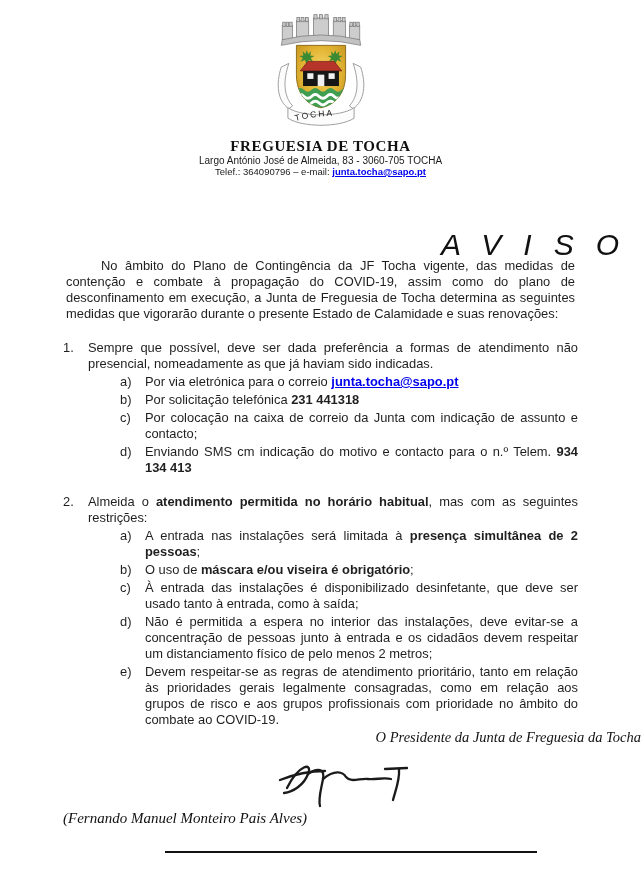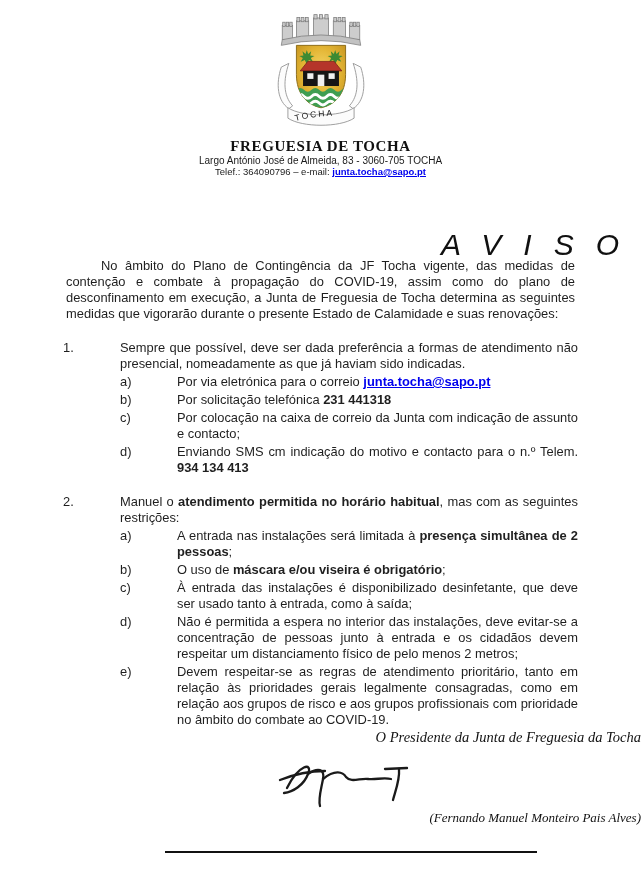--- a/index.html
+++ b/index.html
@@ -22,29 +22,29 @@
          box-sizing:border-box;color:#101010;margin-top:32px;}
 
   .body{position:absolute;top:255px;left:63px;width:515px;
         font-size:12.9px;line-height:16px;text-align:justify;}
   .intro{margin:3px;text-indent:35px;}
 
   .item{position:relative;padding-left:25px;margin-top:18px;}
   .item .num{position:absolute;left:0;top:0;}
   .sub{position:relative;padding-left:25px;margin-left:32px;margin-top:2px;}
   .sub .lab{position:absolute;left:0;top:0;}
-  .lead,.subtext{text-align:justify;margin-left:32px;}
+  .lead,.subtext{text-align:justify;}
 
   .president{position:absolute;top:729px;left:63px;right:0;text-align:right;
              font-family:"Liberation Serif","DejaVu Serif",serif;font-style:italic;
              font-size:14.5px;color:#111;}
   .sig-wrap{position:absolute;top:754px;left:63px;right:0;display:flex;justify-content:center;}
-  .sig-name{position:absolute;top:810px;left:63px;right:0;text-align:right;
+  .sig-name{position:absolute;top:810px;left:63px;right:0;text-align:left;
             font-family:"Liberation Serif","DejaVu Serif",serif;font-style:italic;
-            font-size:13px;color:#111;}
+            font-size:15px;color:#111;}
   .footer-line{position:absolute;top:851px;left:165px;width:372px;border-top:2px solid #111;}
 </style>
 </head>
 <body>
 
 <div class="page">
 
   <svg class="crest" width="104" height="122" viewBox="0 0 110 124" xmlns="http://www.w3.org/2000/svg">
     <defs>
       <radialGradient id="gold" cx="50%" cy="42%" r="68%">
@@ -141,21 +141,21 @@
             <span class="lab">c)</span>
             <div class="subtext"><span>Por colocação na caixa de correio da Junta com indicação de assunto e contacto;</span></div>
           </div>
           <div class="sub">
             <span class="lab">d)</span>
             <div class="subtext"><span>Enviando SMS cm indicação do motivo e contacto para o n.º Telem. </span><b>934 134 413</b></div>
           </div>
         </div>
         <div class="item">
           <span class="num">2.</span>
-          <div class="lead"><span>Manuel o </span><b>atendimento permitida no horário habitual</b><span>, mas com as seguintes restrições:</span></div>
+          <div class="lead"><span>Almeida o </span><b>atendimento permitida no horário habitual</b><span>, mas com as seguintes restrições:</span></div>
           <div class="sub">
             <span class="lab">a)</span>
             <div class="subtext"><span>A entrada nas instalações será limitada à </span><b>presença simultânea de 2 pessoas</b><span>;</span></div>
           </div>
           <div class="sub">
             <span class="lab">b)</span>
             <div class="subtext"><span>O uso de </span><b>máscara e/ou viseira é obrigatório</b><span>;</span></div>
           </div>
           <div class="sub">
             <span class="lab">c)</span>

